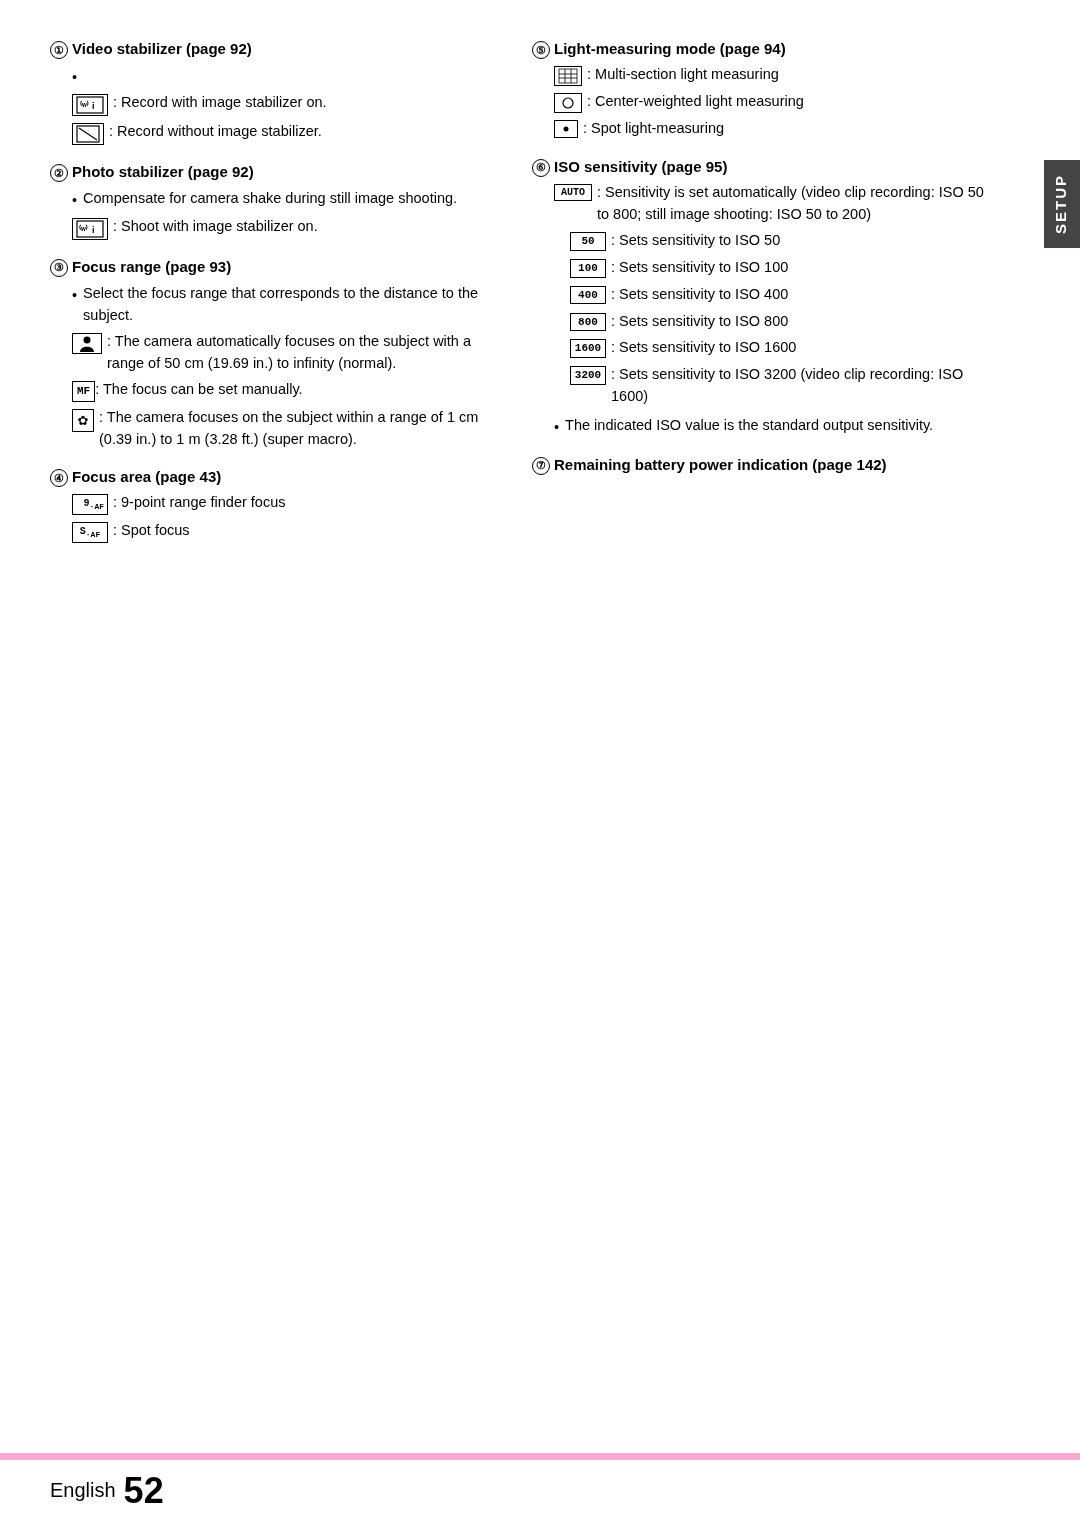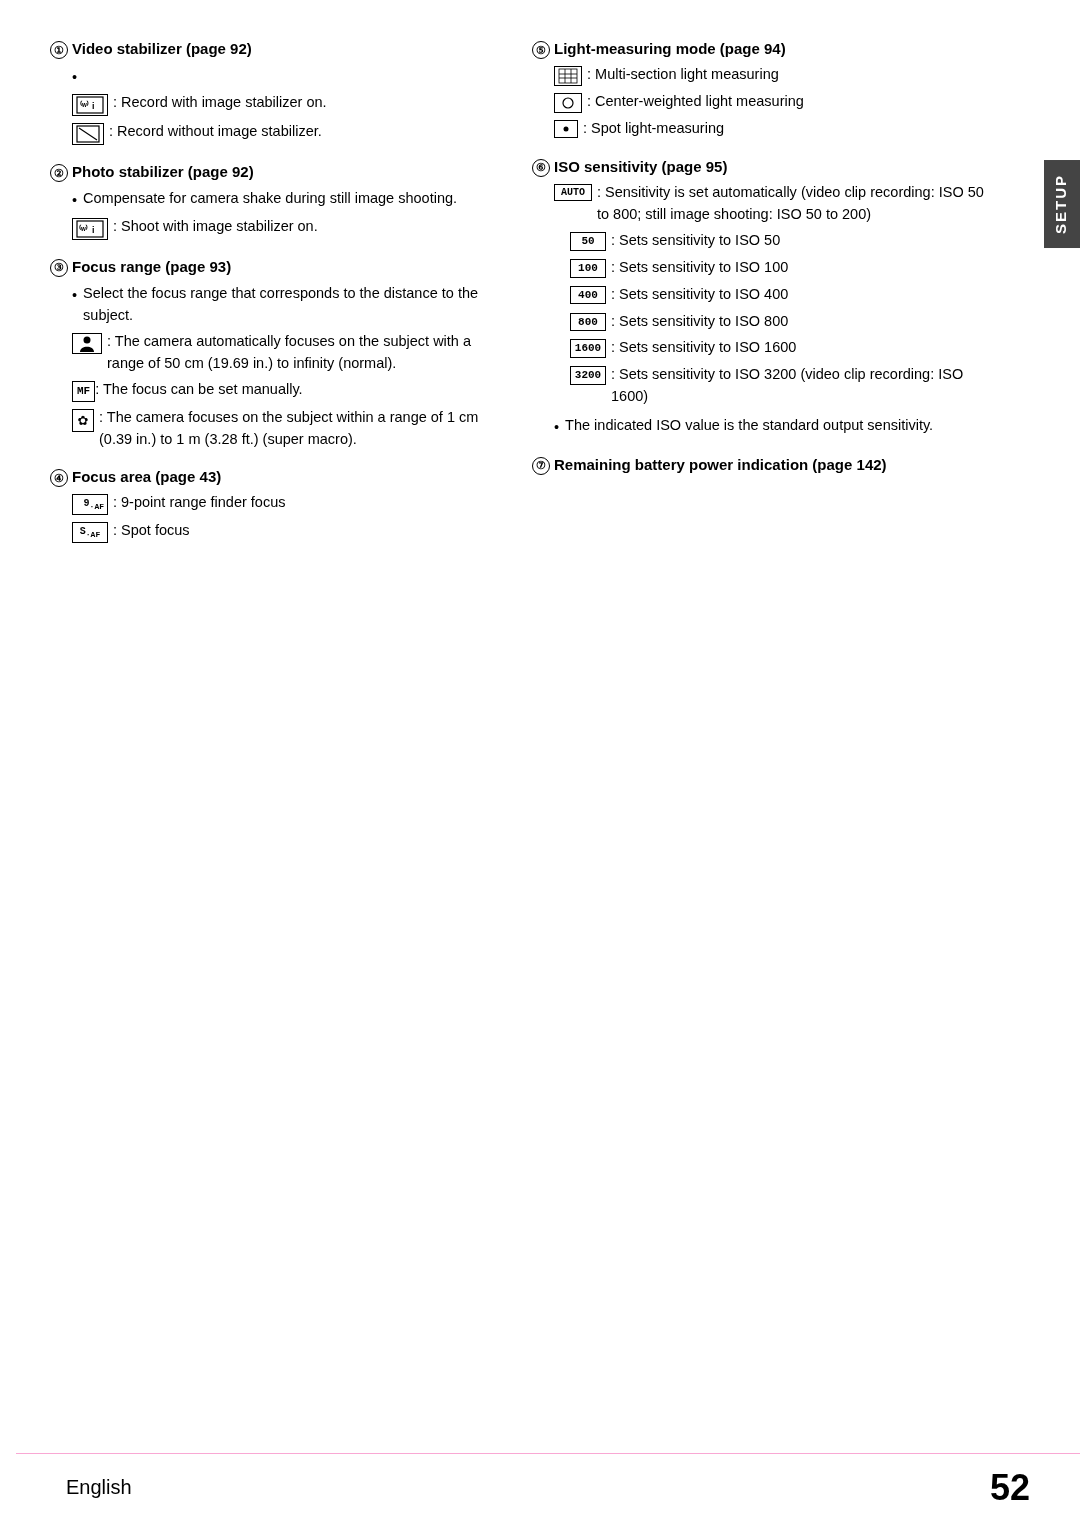--- a/index.html
+++ b/index.html
@@ -152,28 +152,28 @@
       flex-shrink: 0;
       margin-right: 5px;
       margin-top: 2px;
       font-family: Liberation Mono, monospace;
       min-width: 38px;
     }
 
     .footer-bar {
       position: absolute;
       bottom: 0;
-      left: 16px;
+      left: 0;
       right: 0;
       height: 68px;
       display: flex;
       align-items: center;
-      justify-content: space-between;
+      justify-content: flex-start;
       padding: 0 50px;
-      border-top: 1px solid #f9a8d4;
+      border-top: 7px solid #f9a8d4;
     }
 
     .footer-text {
       font-size: 20px;
       color: #000;
     }
 
     .footer-num {
       font-size: 36px;
       font-weight: bold;

